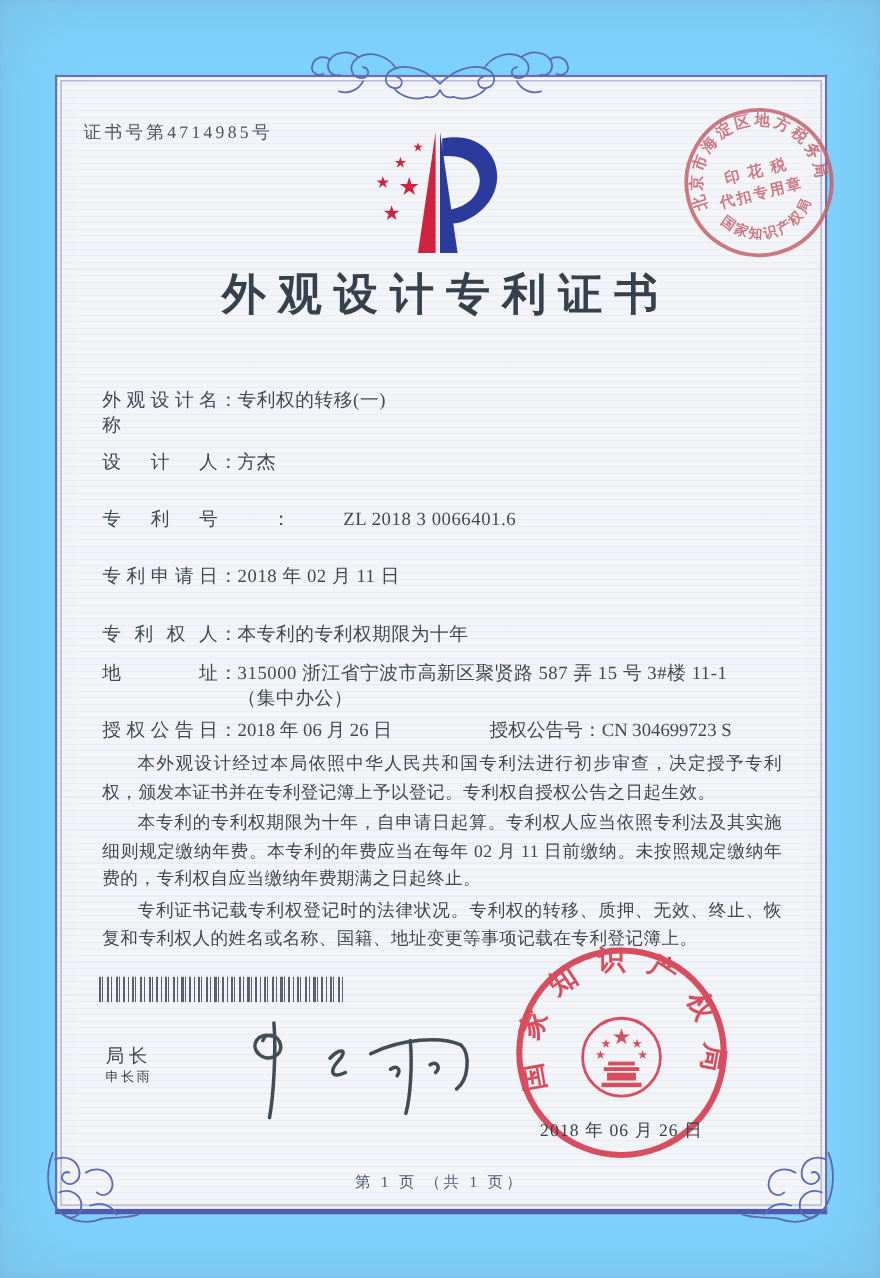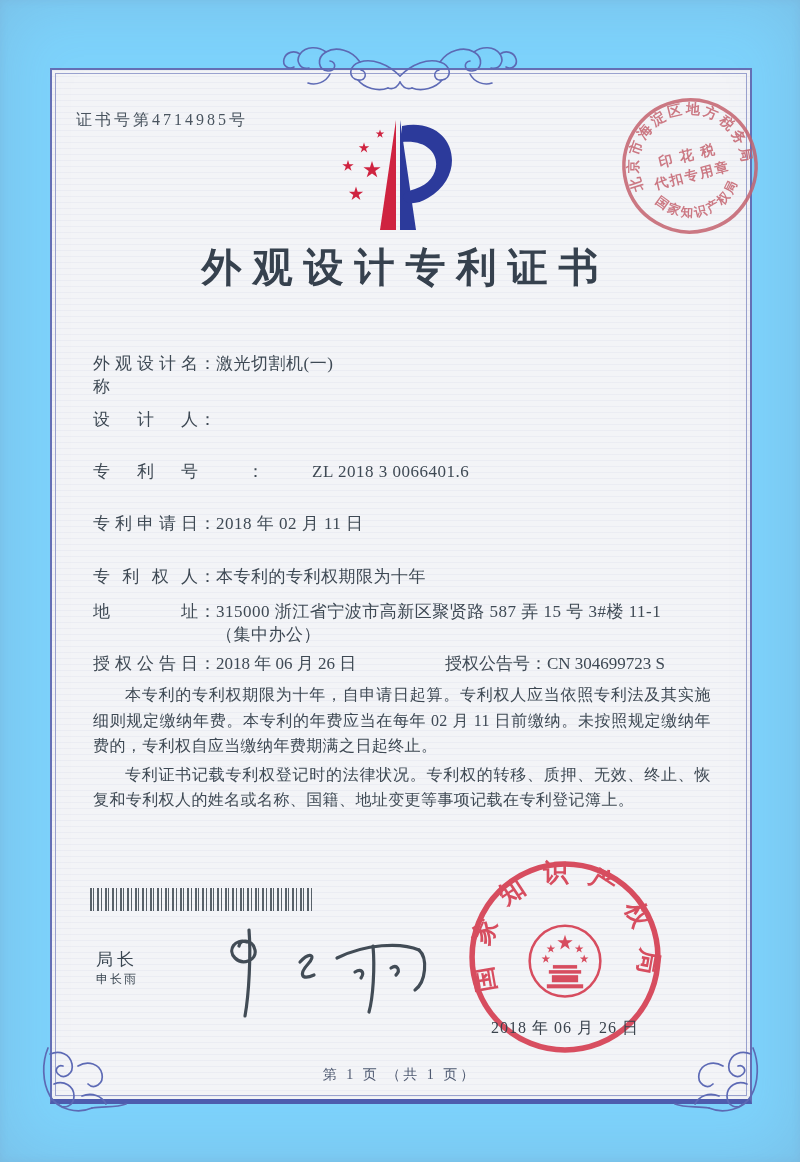--- a/index.html
+++ b/index.html
@@ -181,25 +181,26 @@
     <text x="80" y="74" text-anchor="middle" font-size="14" letter-spacing="2" fill="#c5636f" font-weight="bold" font-family="'Liberation Serif',serif">印 花 税</text>
     <text x="80" y="94" text-anchor="middle" font-size="13.5" letter-spacing="2" fill="#c5636f" font-weight="bold" font-family="'Liberation Serif',serif">代扣专用章</text>
   </svg>
 
   <div class="doc-title">外观设计专利证书</div>
 
   <div class="fields">
     <div class="frow frow-name">
       <span class="flabel">外观设计名称</span>
         <span class="fcolon">：</span>
-      <span class="fvalue">激光切割机(一)</span>
+      <span class="fvalue">专利权的转移(一)</span>
     </div>
     <div class="frow frow-designer">
       <span class="flabel">设计人</span>
         <span class="fcolon">：</span>
+      <span class="fvalue">方杰</span>
     </div>
     <div class="frow frow-patno">
       <span class="flabel">专利号</span>
         <span class="fcolon">：</span>
       <span class="fvalue">ZL 2018 3 0066401.6</span>
     </div>
     <div class="frow frow-appdate">
       <span class="flabel">专利申请日</span>
         <span class="fcolon">：</span>
       <span class="fvalue">2018 年 02 月 11 日</span>
@@ -220,20 +221,21 @@
       <span>2018 年 06 月 26 日</span>
       <span class="grant-right">
         <span>授权公告号</span>
           <span class="fcolon">：</span>
         <span>CN 304699723 S</span>
       </span>
     </div>
   </div>
 
   <div class="paras">
+    <p>本外观设计经过本局依照中华人民共和国专利法进行初步审查，决定授予专利权，颁发本证书并在专利登记簿上予以登记。专利权自授权公告之日起生效。</p>
     <p>本专利的专利权期限为十年，自申请日起算。专利权人应当依照专利法及其实施细则规定缴纳年费。本专利的年费应当在每年 02 月 11 日前缴纳。未按照规定缴纳年费的，专利权自应当缴纳年费期满之日起终止。</p>
     <p>专利证书记载专利权登记时的法律状况。专利权的转移、质押、无效、终止、恢复和专利权人的姓名或名称、国籍、地址变更等事项记载在专利登记簿上。</p>
   </div>
 
   <div class="barcode"></div>
 
   <div class="director">
     <div class="role">局长</div>
     <div class="name">申长雨</div>
   </div>

